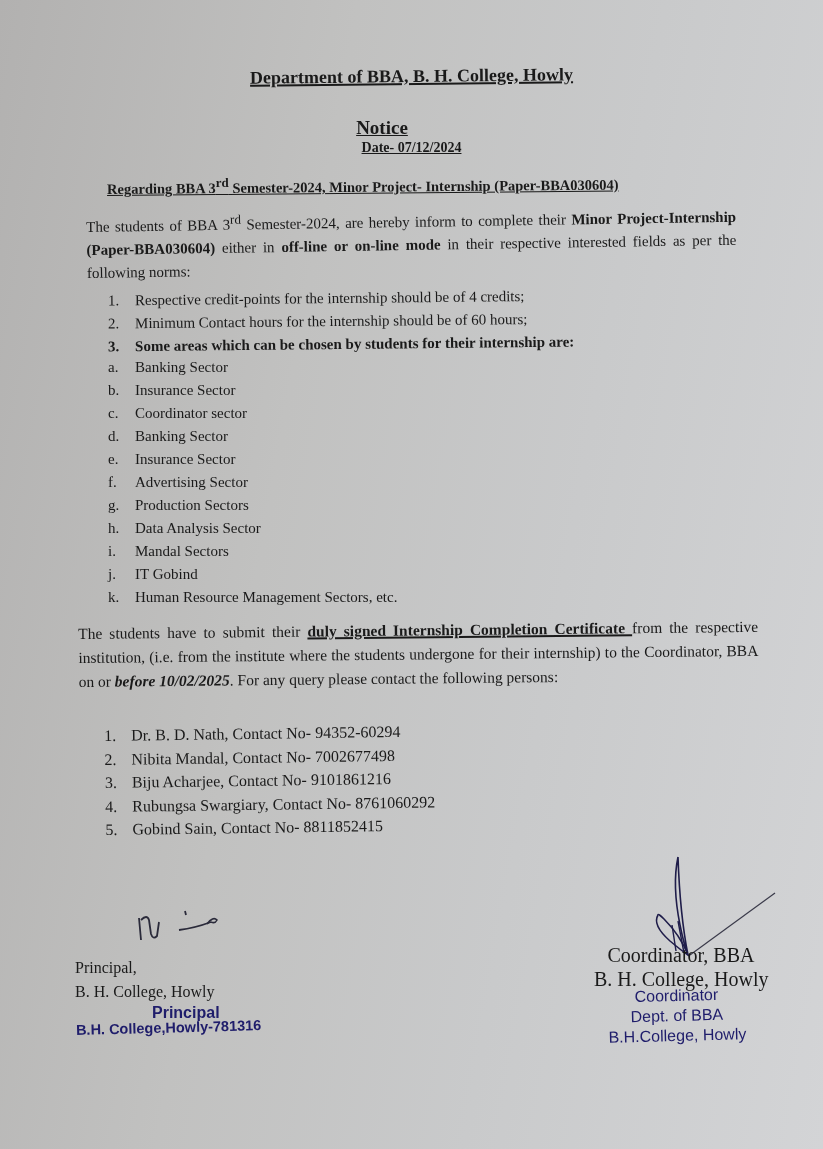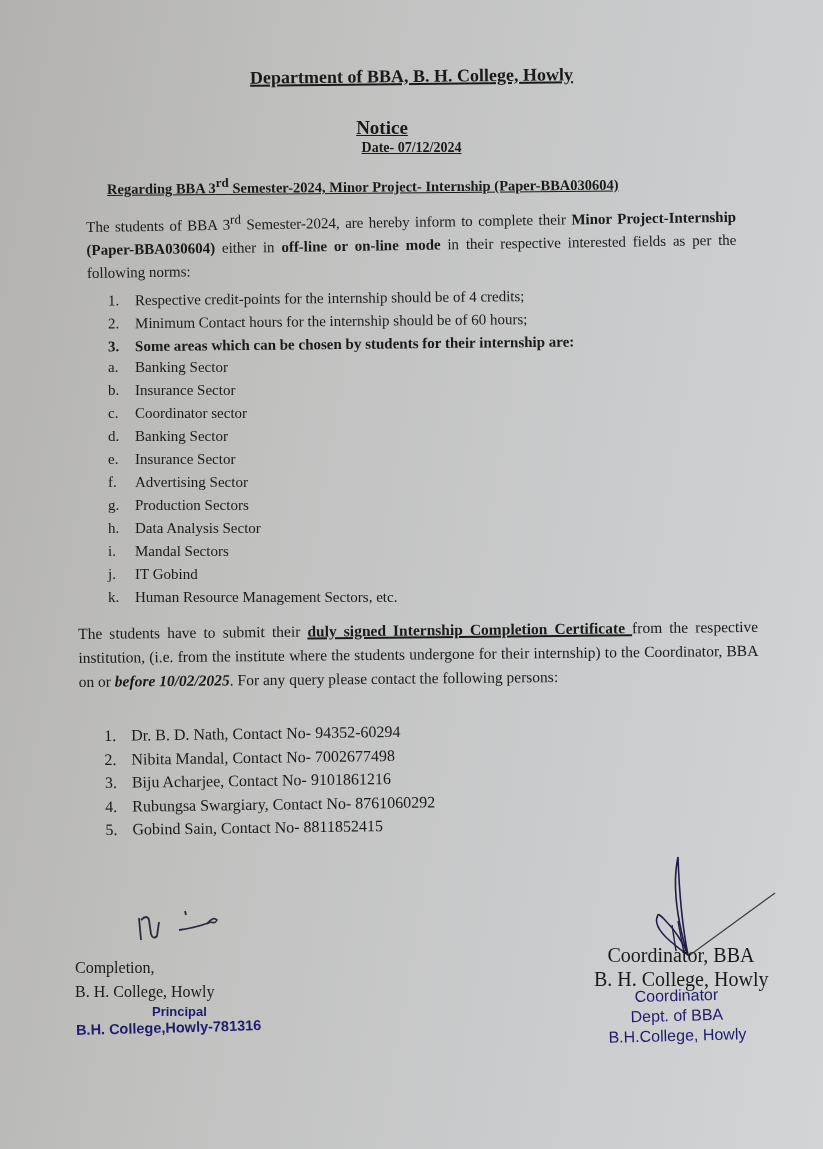--- a/index.html
+++ b/index.html
@@ -44,21 +44,21 @@
     white-space: normal; text-align: justify; transform: rotate(-0.6deg); transform-origin: left top;
   }
   .para2 u { font-weight: bold; text-decoration-thickness: 2px; }
   .para2 em { font-weight: bold; font-style: italic; }
   .contacts { left: 104px; top: 724px; font-size: 16px; line-height: 23.5px; transform: rotate(-0.8deg); transform-origin: left top; }
   .contacts .num { width: 27px; }
   .sig-left { left: 75px; top: 956px; font-size: 16px; line-height: 24px; }
   .stamp {
     font-family: "Liberation Sans", sans-serif; color: #1f1d6b; font-weight: bold;
   }
-  .stamp-left-1 { left: 152px; top: 1004px; font-size: 13px; }
+  .stamp-left-1 { left: 152px; top: 1004px; font-size: 16px; }
   .stamp-left-2 { left: 76px; top: 1022px; font-size: 14.5px; transform: rotate(-1.5deg); transform-origin: left center; }
   .sig-right { left: 594px; top: 943px; font-size: 20px; line-height: 24px; text-align: right; }
   .sig-right .l1 { display: block; text-align: right; padding-right: 14px; }
   .stamp-right { left: 608px; top: 986px; font-size: 16px; line-height: 20px; text-align: center; font-weight: normal; transform: rotate(-1.5deg); }
   .sign { position: absolute; }
 </style>
 </head>
 <body>
 
 <div class="page">
@@ -159,21 +159,21 @@
   </div>
 
   <svg class="sign" style="left:135px; top:908px;" width="110" height="40" viewBox="0 0 110 40">
     <path d="M4 10 L6 32 M6 12 Q12 6 14 12 L16 26 Q18 32 22 28 L24 14" stroke="#2a2a3a" stroke-width="1.8" fill="none"></path>
     <path d="M44 22 Q60 20 76 14" stroke="#2a2a3a" stroke-width="1.8" fill="none"></path>
     <path d="M72 16 Q78 8 82 12 Q80 16 76 14" stroke="#2a2a3a" stroke-width="1.6" fill="none"></path>
     <path d="M50 3 L51 7" stroke="#2a2a3a" stroke-width="1.8"></path>
   </svg>
 
   <div class="abs sig-left">
-    <div>Completion,</div>
+    <div>Principal,</div>
     <div>B. H. College, Howly</div>
   </div>
   <div class="abs stamp stamp-left-1">Principal</div>
   <div class="abs stamp stamp-left-2">B.H. College,Howly-781316</div>
 
   <svg class="sign" style="left:650px; top:855px;" width="130" height="110" viewBox="0 0 130 110">
     <path d="M28 2 Q22 30 30 70 Q34 90 38 100 Q30 60 28 2" stroke="#1f1d4a" stroke-width="1.6" fill="none"></path>
     <path d="M8 60 Q2 70 20 86 Q32 96 38 100 Q30 80 14 64 Q8 58 8 60" stroke="#1f1d4a" stroke-width="1.6" fill="none"></path>
     <path d="M22 70 L26 96 M28 66 L34 98" stroke="#1f1d4a" stroke-width="1.4" fill="none"></path>
     <path d="M40 100 L125 38" stroke="#3a3a4a" stroke-width="1.2" fill="none"></path>

